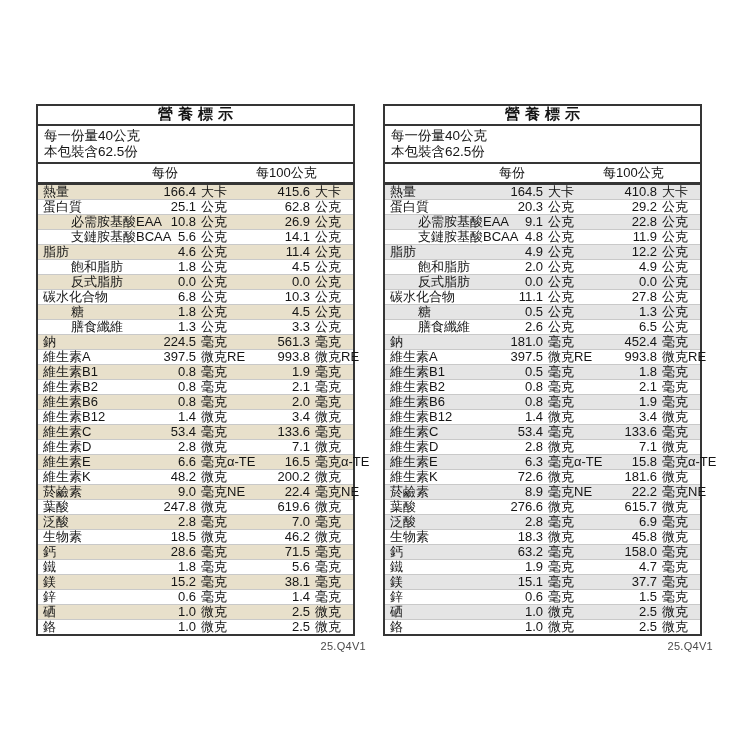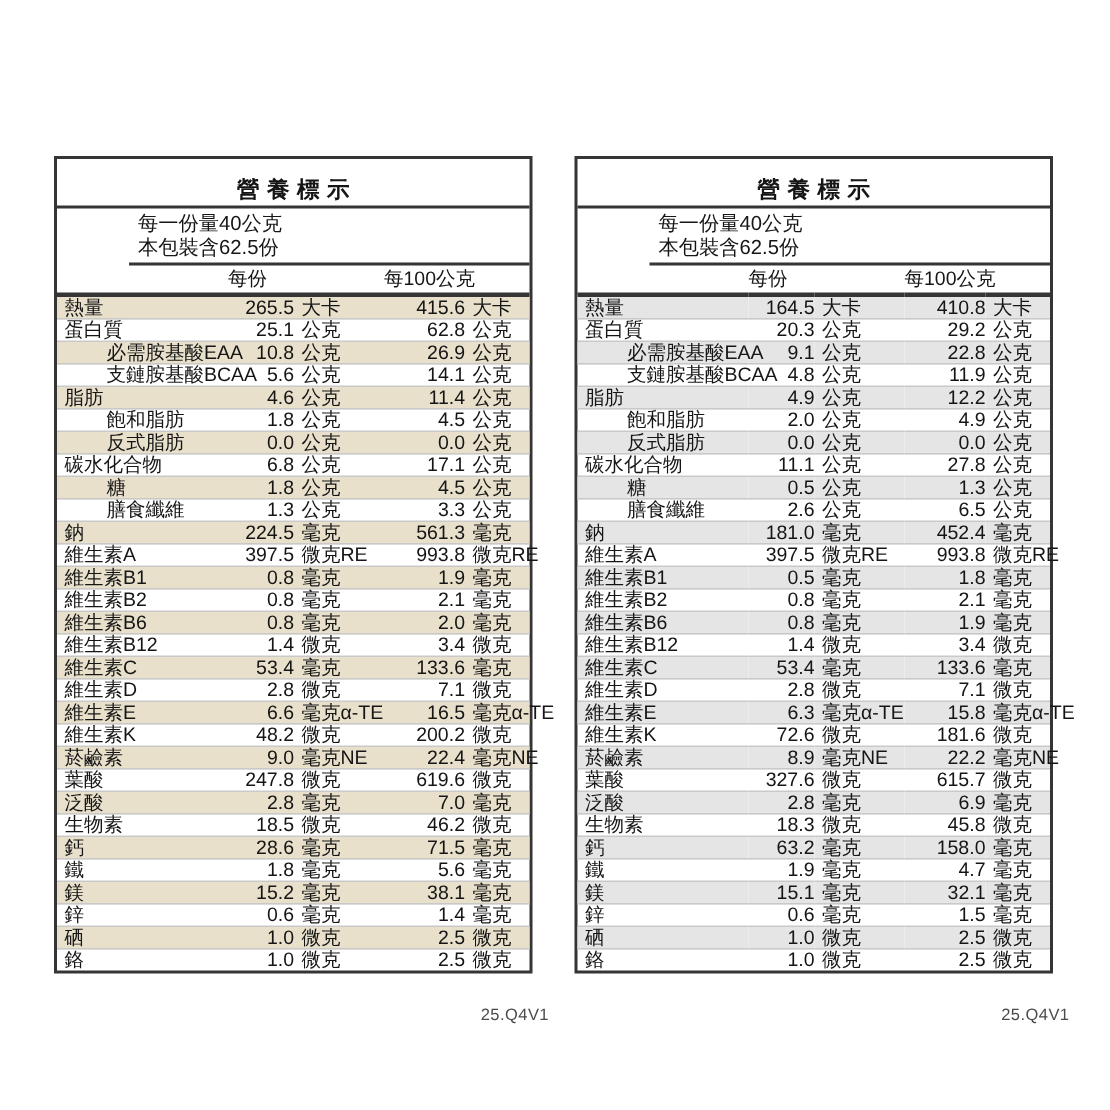--- a/index.html
+++ b/index.html
@@ -12,46 +12,45 @@
   .columns { position:absolute; top:104px; left:36px; display:flex; gap:28px; }
   .col { width:319px; }
 
   .nutri {
     box-sizing:border-box; width:319px;
     border:2px solid #353535; background:#fff;
   }
   .title {
     text-align:center; font-weight:bold; font-size:15px;
     letter-spacing:5px; text-indent:5px;
-    padding:13px 0 2px; line-height:16px;
+    padding:0 0 2px; line-height:16px;
     border-bottom:2px solid #353535;
   }
   .serving {
     padding:2px 6px 2px; font-size:13.5px; line-height:16px;
     border-bottom:2px solid #353535;
-    margin-left:48px;
   }
   table { border-collapse:collapse; width:100%; table-layout:fixed; }
   thead td {
     font-size:13px; line-height:14px; padding:2px 0 2px;
     border-bottom:3px solid #353535; white-space:nowrap;
   }
   tbody tr { border-bottom:1px solid #c9c9c9; }
   tbody tr:last-child { border-bottom:none; }
   tbody tr:nth-child(odd) { background:var(--stripe,#eeeeee); }
   tbody td {
     font-size:13px; height:14px; line-height:14px; padding:0;
     white-space:nowrap;
   }
   td.label { padding-left:5px;margin-top:39px; }
   td.label.indent { padding-left:33px; }
   td.num { text-align:right; }
   td.unit { padding-left:5px; text-align:left; }
   .version {
-    text-align:right; margin:22px -11px 0 0;
+    text-align:right; margin:4px -11px 0 0;
     font-size:11px; color:#4a4a4a; letter-spacing:0.3px;
   }
 </style>
 </head>
 <body>
 
 <div class="page">
   <div class="columns">
 
     <div class="col">
@@ -72,21 +71,21 @@
           <thead>
             <tr>
               <td></td>
               <td colspan="2">每份</td>
               <td colspan="2">每100公克</td>
             </tr>
           </thead>
           <tbody>
               <tr>
     <td class="label">熱量</td>
-    <td class="num">265.5</td>
+    <td class="num">166.4</td>
     <td class="unit">大卡</td>
     <td class="num">415.6</td>
     <td class="unit">大卡</td>
   </tr>
               <tr>
     <td class="label">蛋白質</td>
     <td class="num">25.1</td>
     <td class="unit">公克</td>
     <td class="num">62.8</td>
     <td class="unit">公克</td>
@@ -123,21 +122,21 @@
     <td class="label indent">反式脂肪</td>
     <td class="num">0.0</td>
     <td class="unit">公克</td>
     <td class="num">0.0</td>
     <td class="unit">公克</td>
   </tr>
               <tr>
     <td class="label">碳水化合物</td>
     <td class="num">6.8</td>
     <td class="unit">公克</td>
-    <td class="num">17.1</td>
+    <td class="num">10.3</td>
     <td class="unit">公克</td>
   </tr>
               <tr>
     <td class="label indent">糖</td>
     <td class="num">1.8</td>
     <td class="unit">公克</td>
     <td class="num">4.5</td>
     <td class="unit">公克</td>
   </tr>
               <tr>
@@ -458,21 +457,21 @@
   </tr>
               <tr>
     <td class="label">菸鹼素</td>
     <td class="num">8.9</td>
     <td class="unit">毫克NE</td>
     <td class="num">22.2</td>
     <td class="unit">毫克NE</td>
   </tr>
               <tr>
     <td class="label">葉酸</td>
-    <td class="num">327.6</td>
+    <td class="num">276.6</td>
     <td class="unit">微克</td>
     <td class="num">615.7</td>
     <td class="unit">微克</td>
   </tr>
               <tr>
     <td class="label">泛酸</td>
     <td class="num">2.8</td>
     <td class="unit">毫克</td>
     <td class="num">6.9</td>
     <td class="unit">毫克</td>
@@ -495,21 +494,21 @@
     <td class="label">鐵</td>
     <td class="num">1.9</td>
     <td class="unit">毫克</td>
     <td class="num">4.7</td>
     <td class="unit">毫克</td>
   </tr>
               <tr>
     <td class="label">鎂</td>
     <td class="num">15.1</td>
     <td class="unit">毫克</td>
-    <td class="num">32.1</td>
+    <td class="num">37.7</td>
     <td class="unit">毫克</td>
   </tr>
               <tr>
     <td class="label">鋅</td>
     <td class="num">0.6</td>
     <td class="unit">毫克</td>
     <td class="num">1.5</td>
     <td class="unit">毫克</td>
   </tr>
               <tr>

